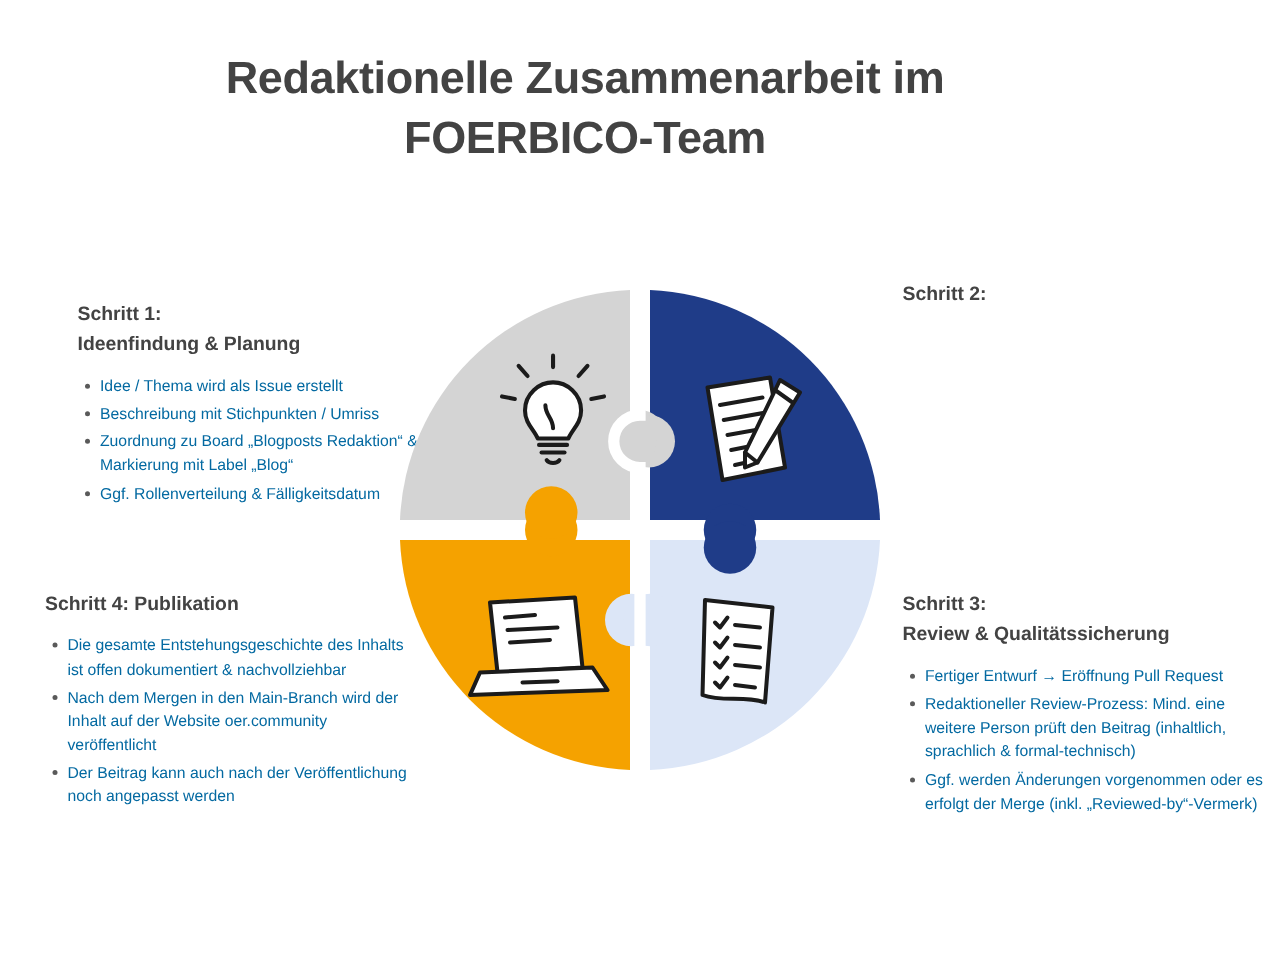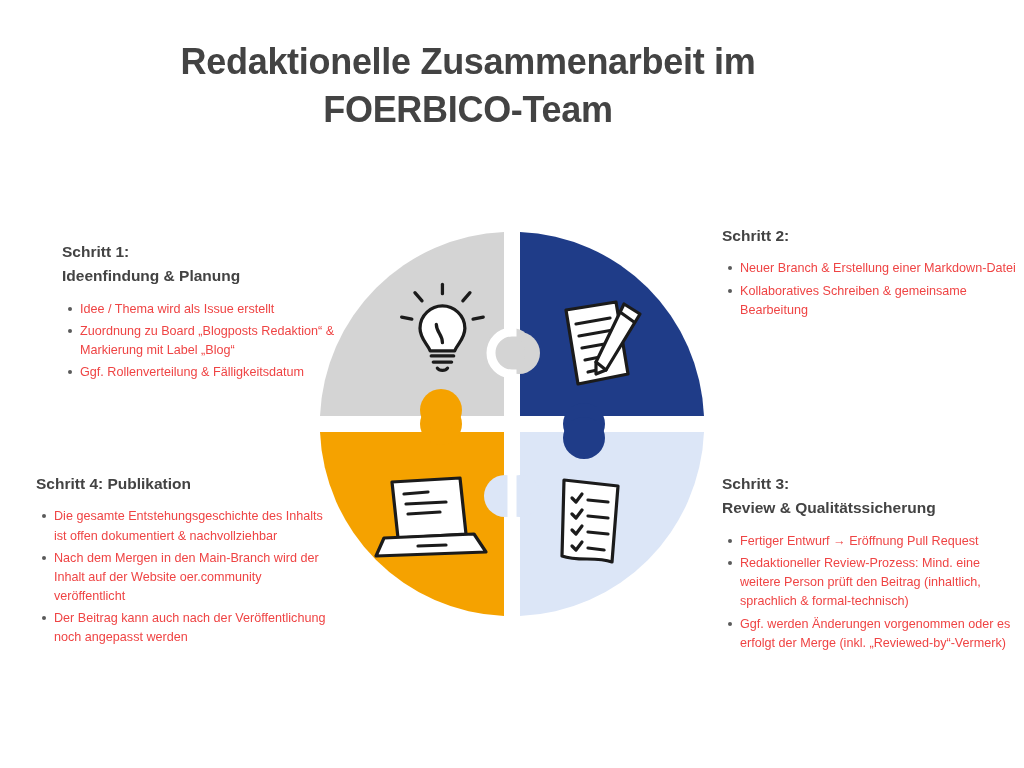--- a/index.html
+++ b/index.html
@@ -49,21 +49,21 @@
   }
   .block ul {
     margin: 11px 0 0 0;
     padding: 0 0 0 18px;
     list-style: none;
   }
   .block li {
     position: relative;
     font-size: 12.6px;
     line-height: 1.52;
-    color: #ef4444;
+    color: #0369a1;
     margin-bottom: 3px;
   }
   .block li::before {
     content: "";
     position: absolute;
     left: -12px;
     top: 7px;
     width: 4px;
     height: 4px;
     border-radius: 50%;
@@ -108,33 +108,30 @@
   <span class="line">FOERBICO-Team</span>
 </div>
 
 <div class="block" id="block-1">
   <h3>
     <span class="l">Schritt 1:</span>
     <span class="l">Ideenfindung &amp; Planung</span>
   </h3>
   <ul>
     <li>Idee / Thema wird als Issue erstellt</li>
+    <li>Beschreibung mit Stichpunkten / Umriss</li>
     <li>Zuordnung zu Board „Blogposts Redaktion“ &amp; Markierung mit Label „Blog“</li>
     <li>Ggf. Rollenverteilung &amp; Fälligkeitsdatum</li>
   </ul>
 </div>
 
 <div class="block" id="block-2">
   <h3>
     <span class="l">Schritt 2:</span>
   </h3>
-  <ul>
-    <li>Neuer Branch &amp; Erstellung einer Markdown-Datei</li>
-    <li>Kollaboratives Schreiben &amp; gemeinsame Bearbeitung</li>
-  </ul>
 </div>
 
 <div class="block" id="block-3">
   <h3>
     <span class="l">Schritt 3:</span>
     <span class="l">Review &amp; Qualitätssicherung</span>
   </h3>
   <ul>
     <li>Fertiger Entwurf → Eröffnung Pull Request</li>
     <li>Redaktioneller Review-Prozess: Mind. eine weitere Person prüft den Beitrag (inhaltlich, sprachlich &amp; formal-technisch)</li>

